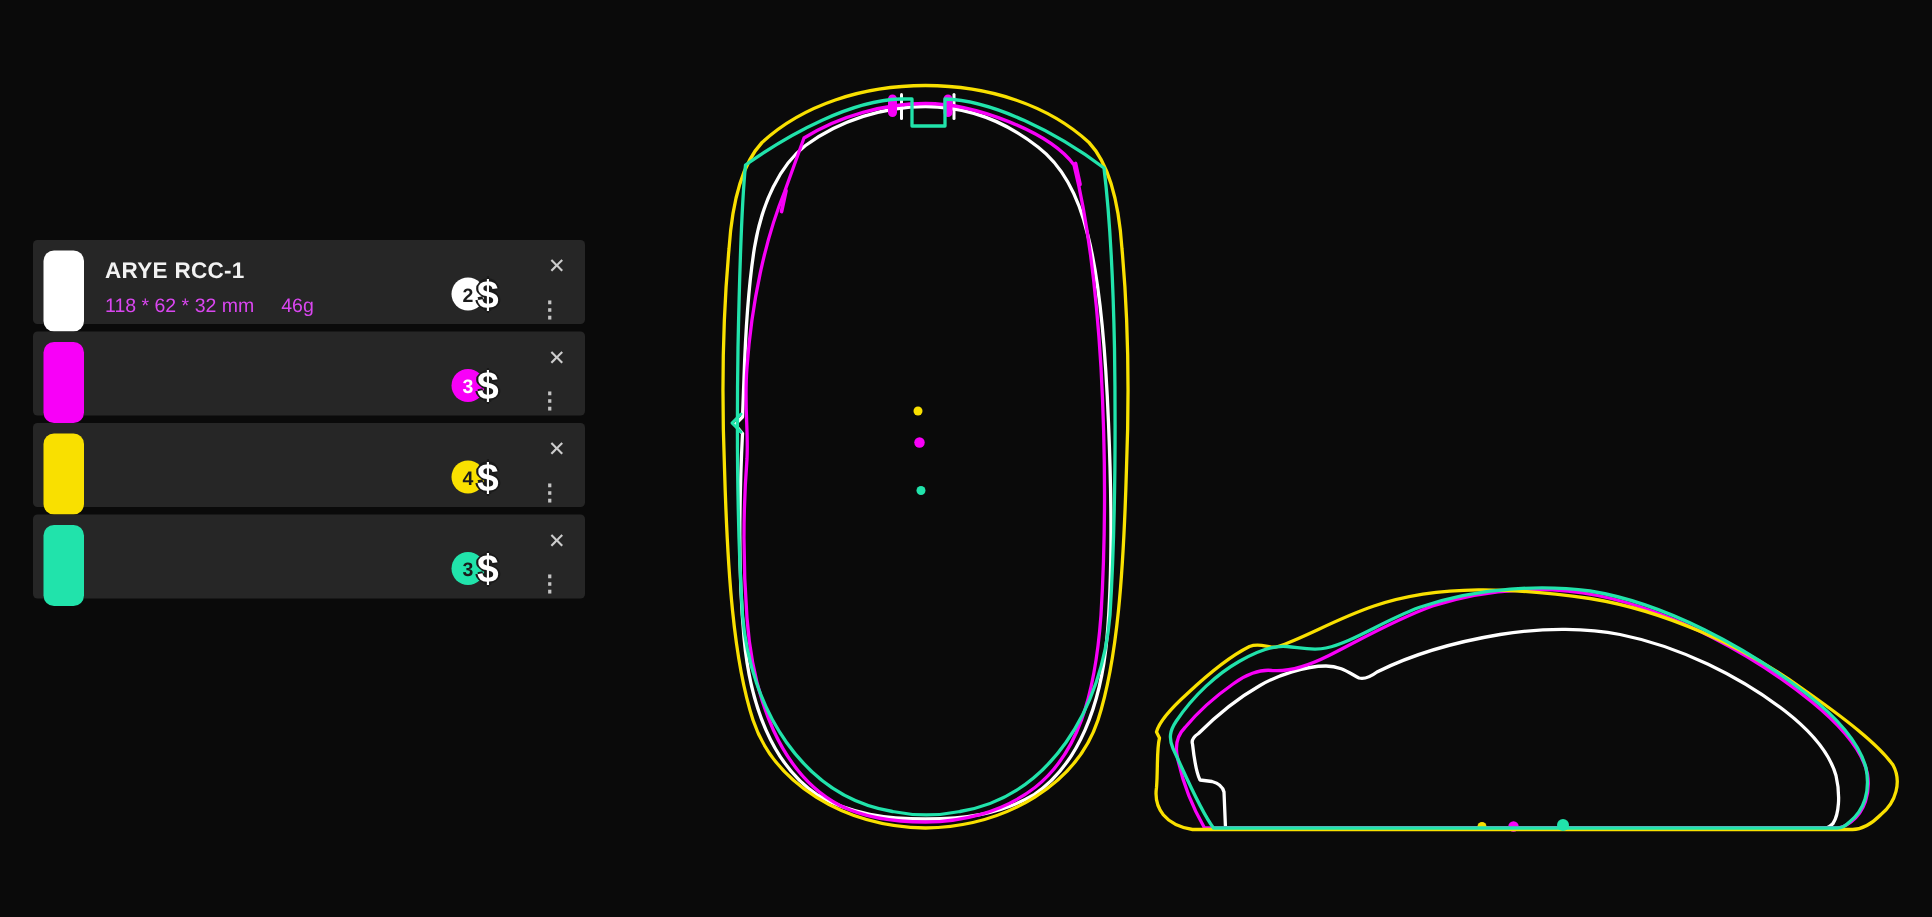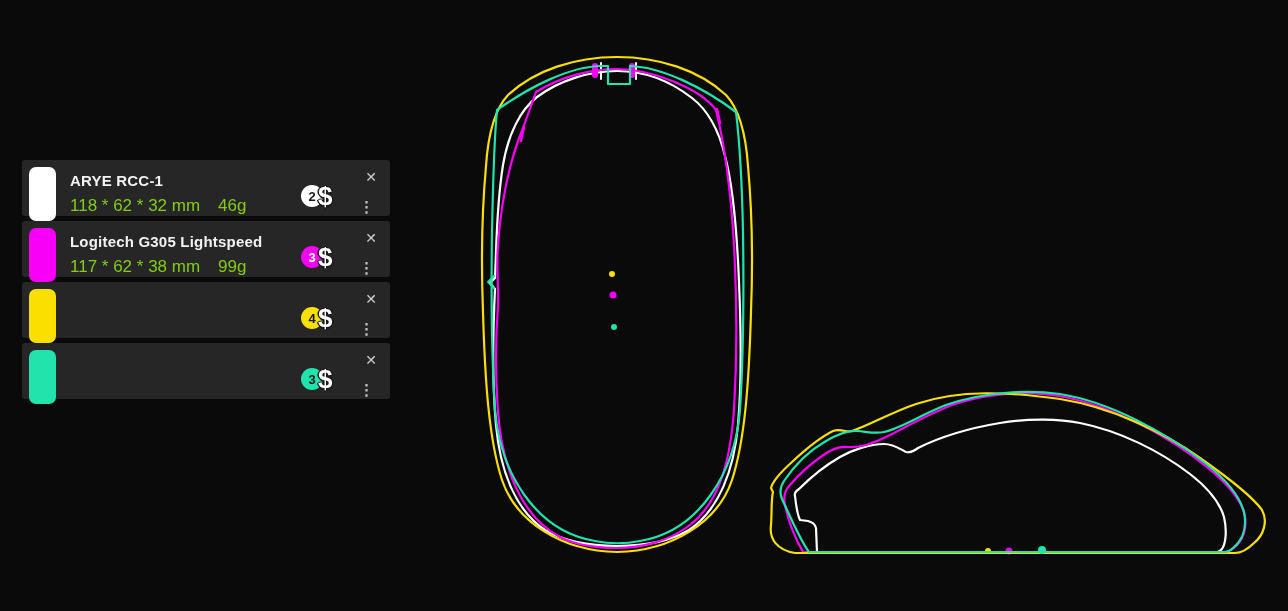--- a/index.html
+++ b/index.html
@@ -11,21 +11,21 @@
   }
   .shape-canvas{position:absolute;inset:0;z-index:1;}
   .sidebar{position:absolute;left:22px;top:160px;width:368px;z-index:2;}
   .card{
     position:relative;width:368px;height:56px;background:#262626;
     border-radius:3px;margin-bottom:5px;
   }
   .swatch{position:absolute;left:7px;top:7px;width:27px;height:54px;border-radius:7px;}
   .info{position:absolute;left:48px;top:12px;}
   .name{font-size:15px;color:#f2f2f2;font-weight:600;letter-spacing:.2px;white-space:nowrap;}
-  .dims{margin-top:7px;font-size:17px;color:#84cc16;white-space:nowrap;}
+  .dims{margin-top:7px;font-size:13px;color:#d946ef;white-space:nowrap;}
   .weight{margin-left:18px;}
   .price{position:absolute;left:279px;top:23px;display:flex;align-items:center;cursor:pointer;}
   .tier{
     width:22px;height:22px;border-radius:50%;
     display:flex;align-items:center;justify-content:center;
     font-size:13px;font-weight:700;
   }
   .dollar{
     font-size:26px;font-weight:700;color:#ffffff;line-height:1;
     margin-left:-5px;position:relative;
@@ -83,26 +83,20 @@
     <div class="price">
       <div class="tier" style="background: rgb(255, 255, 255); color: rgb(27, 27, 27);">2</div>
       <div class="dollar">$</div>
     </div>
     <div class="close">✕</div>
     <div class="kebab">⋮</div>
   </div>
 
   <div class="card">
     <div class="swatch" style="background: rgb(248, 0, 248);"></div>
-    <div class="info">
-      <div class="name">Logitech G305 Lightspeed</div>
-      <div class="dims">
-        <span>117 * 62 * 38 mm</span><span class="weight">99g</span>
-      </div>
-    </div>
     <div class="price">
       <div class="tier" style="background: rgb(248, 0, 248); color: rgb(255, 255, 255);">3</div>
       <div class="dollar">$</div>
     </div>
     <div class="close">✕</div>
     <div class="kebab">⋮</div>
   </div>
 
   <div class="card">
     <div class="swatch" style="background: rgb(249, 224, 0);"></div>

